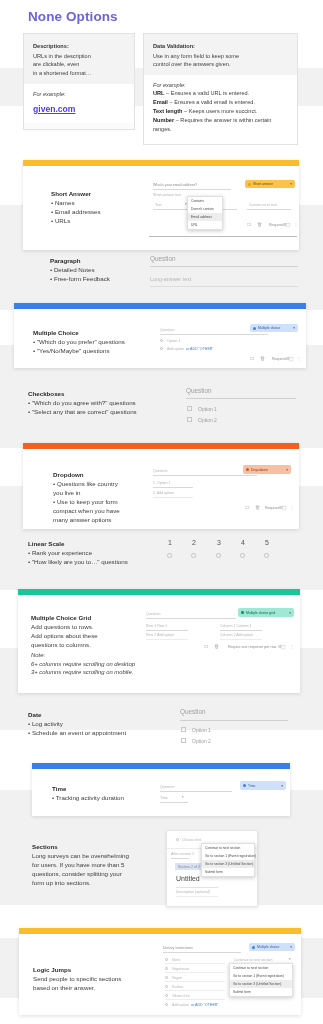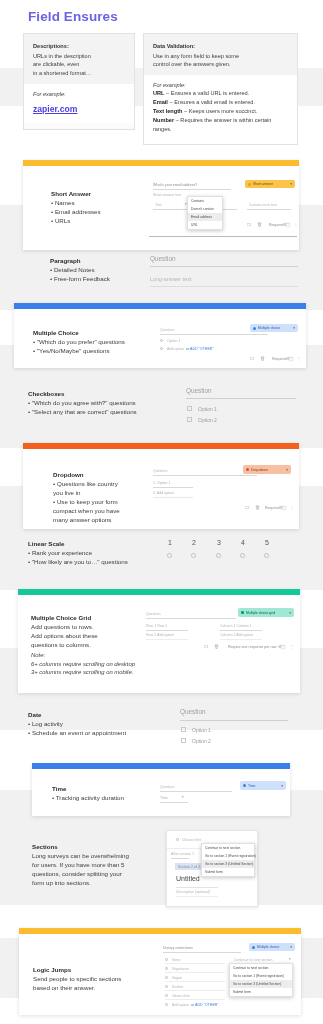--- a/index.html
+++ b/index.html
@@ -126,32 +126,32 @@
 <div class="page">
 
   <div class="band" style="top:68px;height:38px;"></div>
   <div class="band" style="top:205px;height:105px;"></div>
   <div class="band" style="top:345px;height:103px;"></div>
   <div class="band" style="top:486px;height:104px;"></div>
   <div class="band" style="top:648px;height:82px;"></div>
   <div class="band" style="top:790px;height:115px;"></div>
   <div class="band" style="top:938px;height:60px;"></div>
 
-  <div class="title layer">Field Ensures</div>
+  <div class="title layer">None Options</div>
 
   <div class="info-card layer" id="desc-card">
     <div class="card-top">
       <div class="card-h">Descriptions:</div>
       <div class="card-p" style="white-space:pre-line">URLs in the description
 are clickable, even
 in a shortened format…</div>
     </div>
     <div class="card-bot">
       <div class="card-em">For example:</div>
-      <a href="#" class="zlink">zapier.com</a>
+      <a href="#" class="zlink">given.com</a>
     </div>
   </div>
 
   <div class="info-card layer" id="valid-card">
     <div class="card-top">
       <div class="card-h">Data Validation:</div>
       <div class="card-p" style="white-space:pre-line">Use in any form field to keep some
 control over the answers given.</div>
     </div>
     <div class="card-bot">

